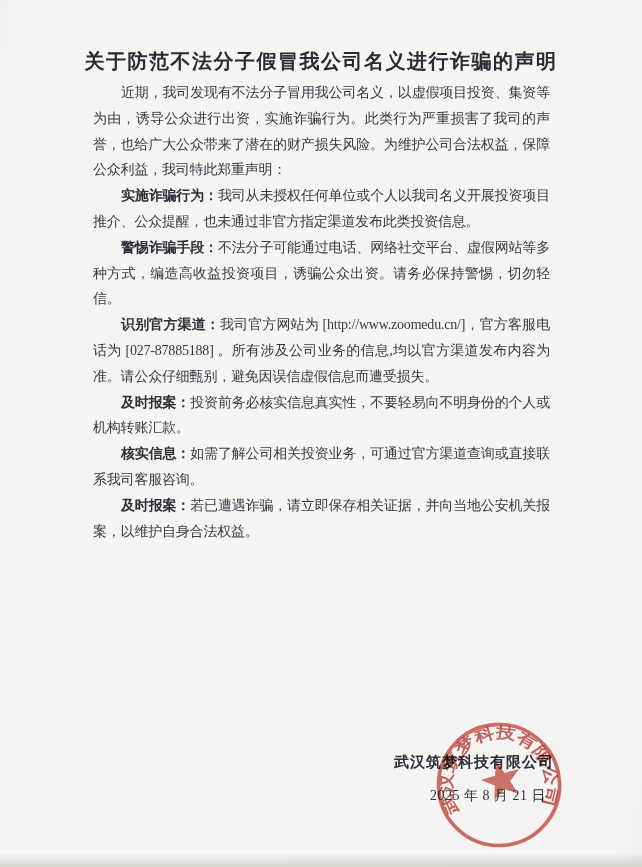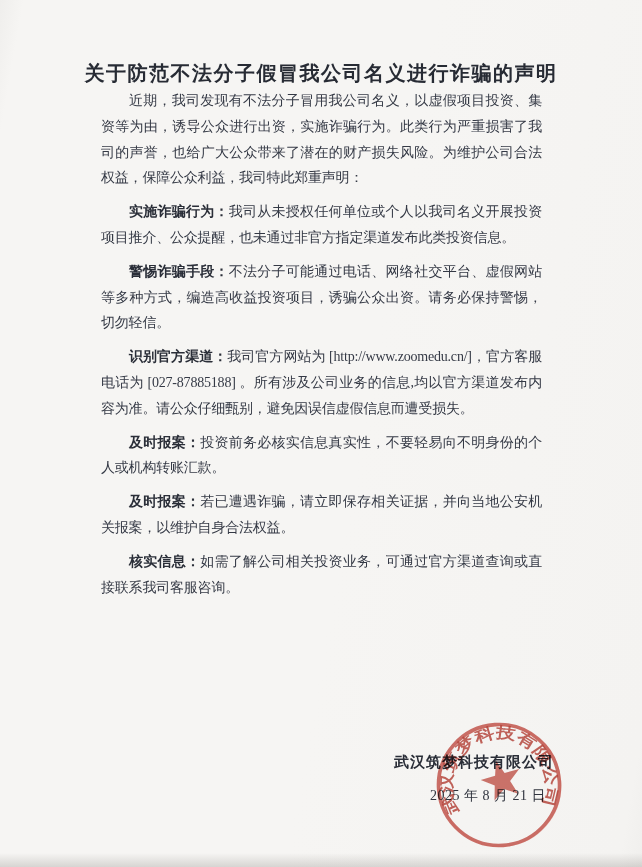--- a/index.html
+++ b/index.html
@@ -16,35 +16,35 @@
     color:#343945;
   }
   .page::after{
     content:"";
     position:absolute;left:0;right:0;bottom:0;height:14px;
     background:linear-gradient(to bottom,rgba(0,0,0,0),rgba(90,84,78,.20));
     pointer-events:none;
   }
   .doc-title{
     position:absolute;top:44px;left:0;right:0;
-    margin:16px;
+    margin:4px;
     text-align:center;
     font-family:"Liberation Sans",sans-serif;
     font-size:20px;font-weight:700;
     letter-spacing:1.5px;
     color:#272b34;
   }
   .content{
     position:absolute;top:80px;left:93px;width:457px;
     font-size:14px;line-height:25.8px;
     letter-spacing:-0.2px;
     text-align:justify;
     color:#343945;
   }
-  .content p{margin:8px;}
+  .content p{margin:0;}
   .content p.para{text-indent:2em;}
   .content p.heading{
     font-family:"Liberation Sans",sans-serif;
     font-weight:700;
     color:#2a2e38;
     text-indent:0;
   }
   .lead{
     font-family:"Liberation Sans",sans-serif;
     font-weight:700;
@@ -79,22 +79,22 @@
 <div class="page">
 
   <h1 class="doc-title">关于防范不法分子假冒我公司名义进行诈骗的声明</h1>
 
   <div class="content" id="doc-content">
       <p class="para"><span>近期，我司发现有不法分子冒用我公司名义，以虚假项目投资、集资等为由，诱导公众进行出资，实施诈骗行为。此类行为严重损害了我司的声誉，也给广大公众带来了潜在的财产损失风险。为维护公司合法权益，保障公众利益，我司特此郑重声明：</span></p>
       <p class="para"><strong class="lead">实施诈骗行为：</strong><span>我司从未授权任何单位或个人以我司名义开展投资项目推介、公众提醒，也未通过非官方指定渠道发布此类投资信息。</span></p>
       <p class="para"><strong class="lead">警惕诈骗手段：</strong><span>不法分子可能通过电话、网络社交平台、虚假网站等多种方式，编造高收益投资项目，诱骗公众出资。请务必保持警惕，切勿轻信。</span></p>
       <p class="para"><strong class="lead">识别官方渠道：</strong><span>我司官方网站为 [http://www.zoomedu.cn/]，官方客服电话为 [027-87885188] 。所有涉及公司业务的信息,均以官方渠道发布内容为准。请公众仔细甄别，避免因误信虚假信息而遭受损失。</span></p>
       <p class="para"><strong class="lead">及时报案：</strong><span>投资前务必核实信息真实性，不要轻易向不明身份的个人或机构转账汇款。</span></p>
+      <p class="para"><strong class="lead">核实信息：</strong><span>如需了解公司相关投资业务，可通过官方渠道查询或直接联系我司客服咨询。</span></p>
       <p class="para"><strong class="lead">及时报案：</strong><span>若已遭遇诈骗，请立即保存相关证据，并向当地公安机关报案，以维护自身合法权益。</span></p>
-      <p class="para"><strong class="lead">核实信息：</strong><span>如需了解公司相关投资业务，可通过官方渠道查询或直接联系我司客服咨询。</span></p>
     </div>
 
   <div class="sig-company">武汉筑梦科技有限公司</div>
 
   <div class="sig-date">2025 年 8 月 21 日</div>
 
   <svg class="seal" viewBox="-71 -71 142 142" aria-hidden="true">
     <defs>
       <path id="sealArc" d="M -40.7 23.5 A 47 47 0 1 1 40.7 23.5" fill="none"></path>
     </defs>

